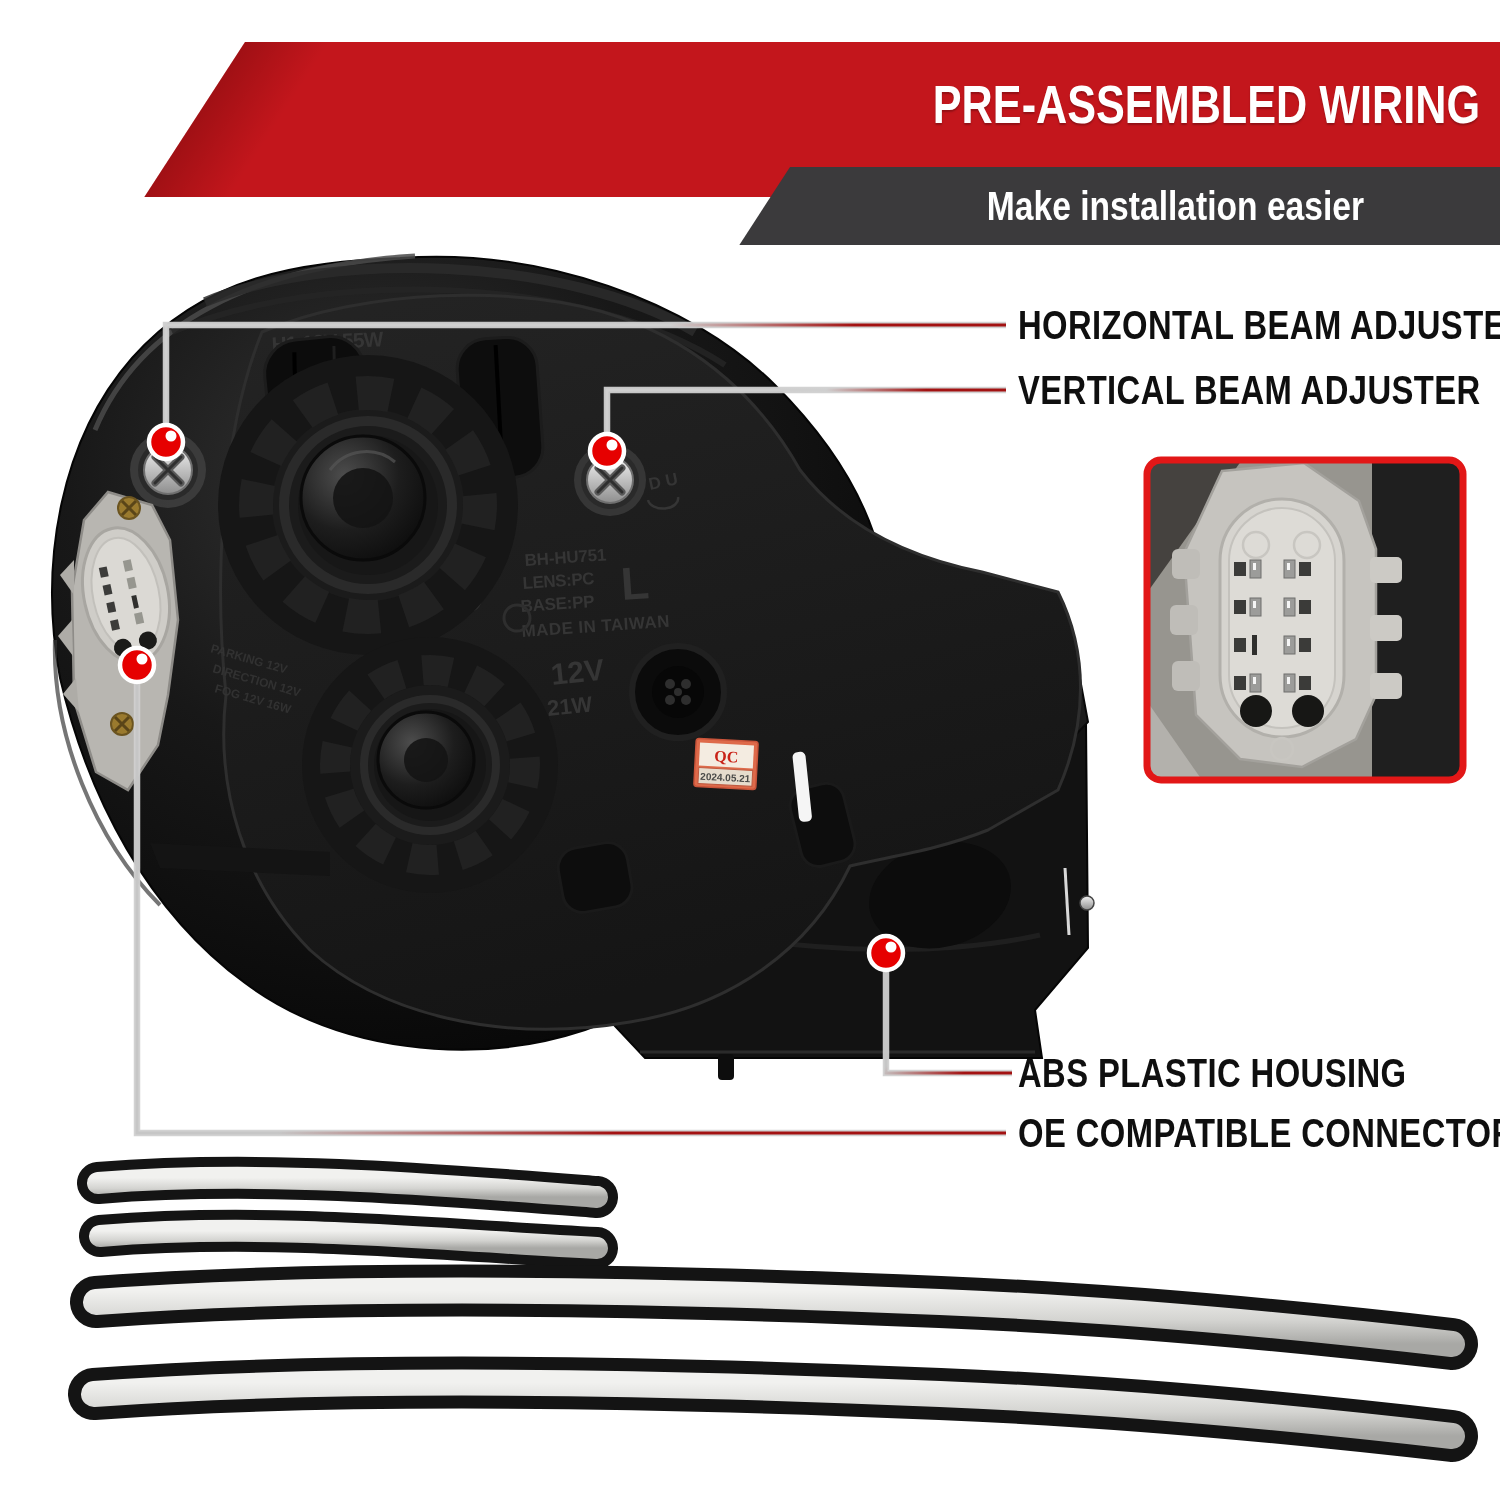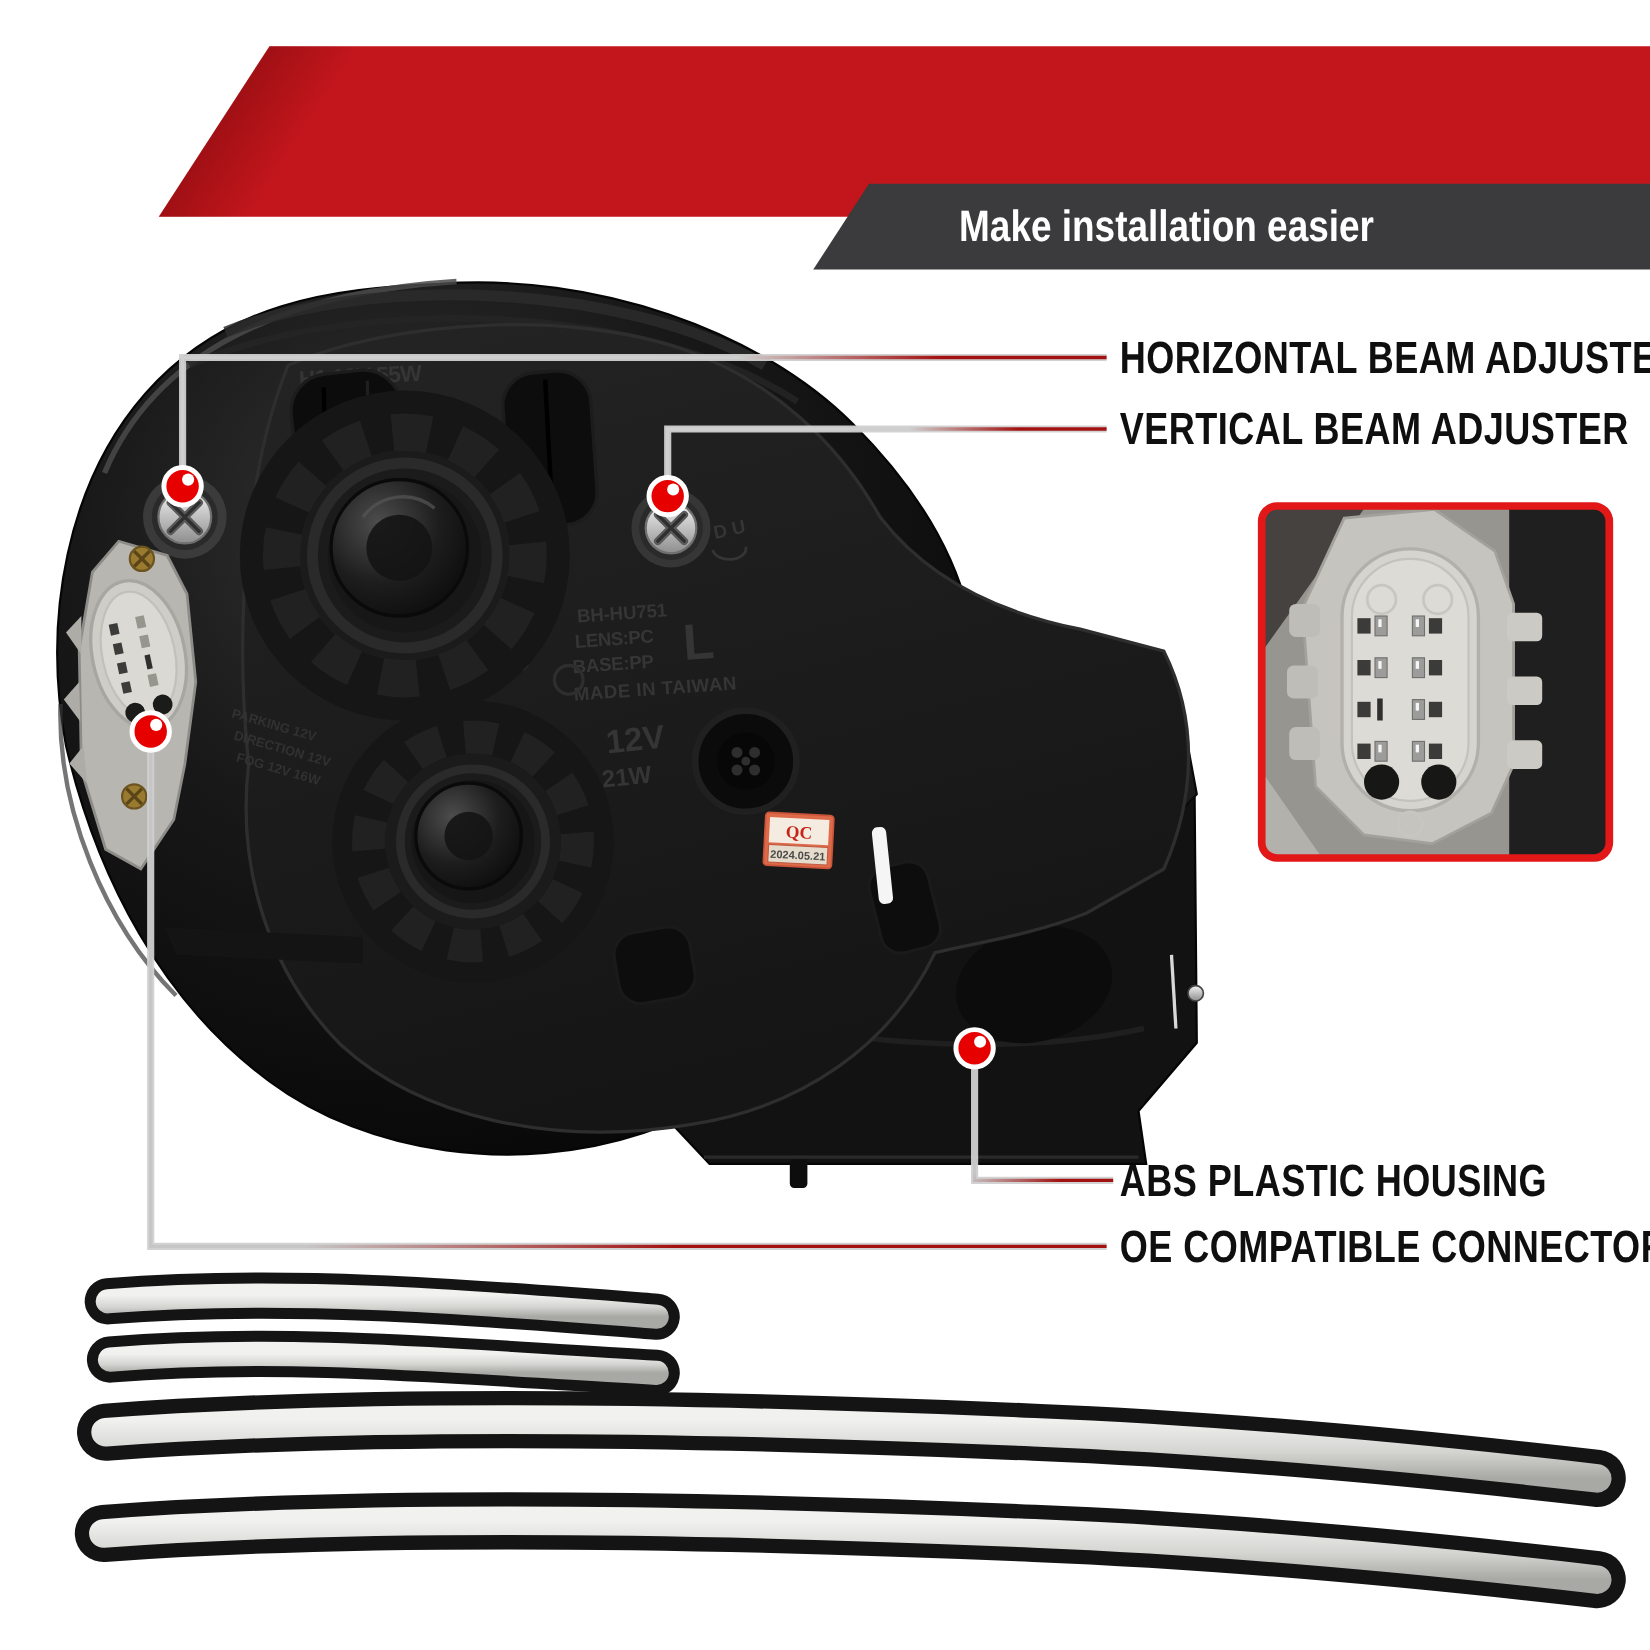--- a/index.html
+++ b/index.html
@@ -14,21 +14,21 @@
   .red-banner .fold{position:absolute;left:0;top:0;width:85px;height:100%;
       background:linear-gradient(to right,rgba(70,0,0,.28),rgba(70,0,0,0));}
   .dark-banner{position:absolute;left:790px;top:167px;width:800px;height:78px;
       background:#3b3a3c;transform:skewX(-33deg);transform-origin:0 0;}
   .banner-title{position:absolute;left:600px;top:42px;width:880px;height:124px;
       display:flex;align-items:center;justify-content:flex-end;padding-right:20px;}
   .banner-title span{display:inline-block;transform:scaleX(.8);transform-origin:100% 50%;
       font-size:54px;font-weight:700;color:#ffffff;letter-spacing:0;white-space:nowrap;
       text-shadow:0 2px 2px rgba(0,0,0,.25);}
   .banner-sub{position:absolute;left:800px;top:167px;width:680px;height:78px;
-      display:flex;align-items:center;justify-content:flex-start;padding-right:20px;}
+      display:flex;align-items:center;justify-content:center;padding-right:20px;}
   .banner-sub span{display:inline-block;transform:scaleX(.84);transform-origin:100% 50%;
       font-size:40px;font-weight:700;color:#ffffff;white-space:nowrap;}
 
   
   .callout-label{position:absolute;left:1018px;height:48px;display:flex;align-items:center;}
   .callout-label span{display:inline-block;transform:scaleX(.8);transform-origin:0 50%;
       font-size:41px;font-weight:700;color:#0f0f0f;letter-spacing:.5px;white-space:nowrap;}
   #lbl-horizontal{top:301px;}
   #lbl-vertical{top:366px;}
   #lbl-abs{top:1049px;}
@@ -362,20 +362,23 @@
         <path d="M 94,1394 C 340,1376 660,1382 940,1394 C 1140,1402 1330,1422 1452,1436" stroke="#141414" stroke-width="52"></path>
         <path d="M 94,1394 C 340,1376 660,1382 940,1394 C 1140,1402 1330,1422 1452,1436" stroke="url(#g-silver)" stroke-width="26"></path>
       </g>
     </g>
   </svg>
 
   <div class="red-banner">
     <div class="fold"></div>
   </div>
   <div class="dark-banner"></div>
+  <div class="banner-title">
+    <span>PRE-ASSEMBLED WIRING</span>
+  </div>
   <div class="banner-sub">
     <span>Make installation easier</span>
   </div>
 
   <div class="callout-label" id="lbl-horizontal">
     <span>HORIZONTAL BEAM ADJUSTER</span>
   </div>
   <div class="callout-label" id="lbl-vertical">
     <span>VERTICAL BEAM ADJUSTER</span>
   </div>

